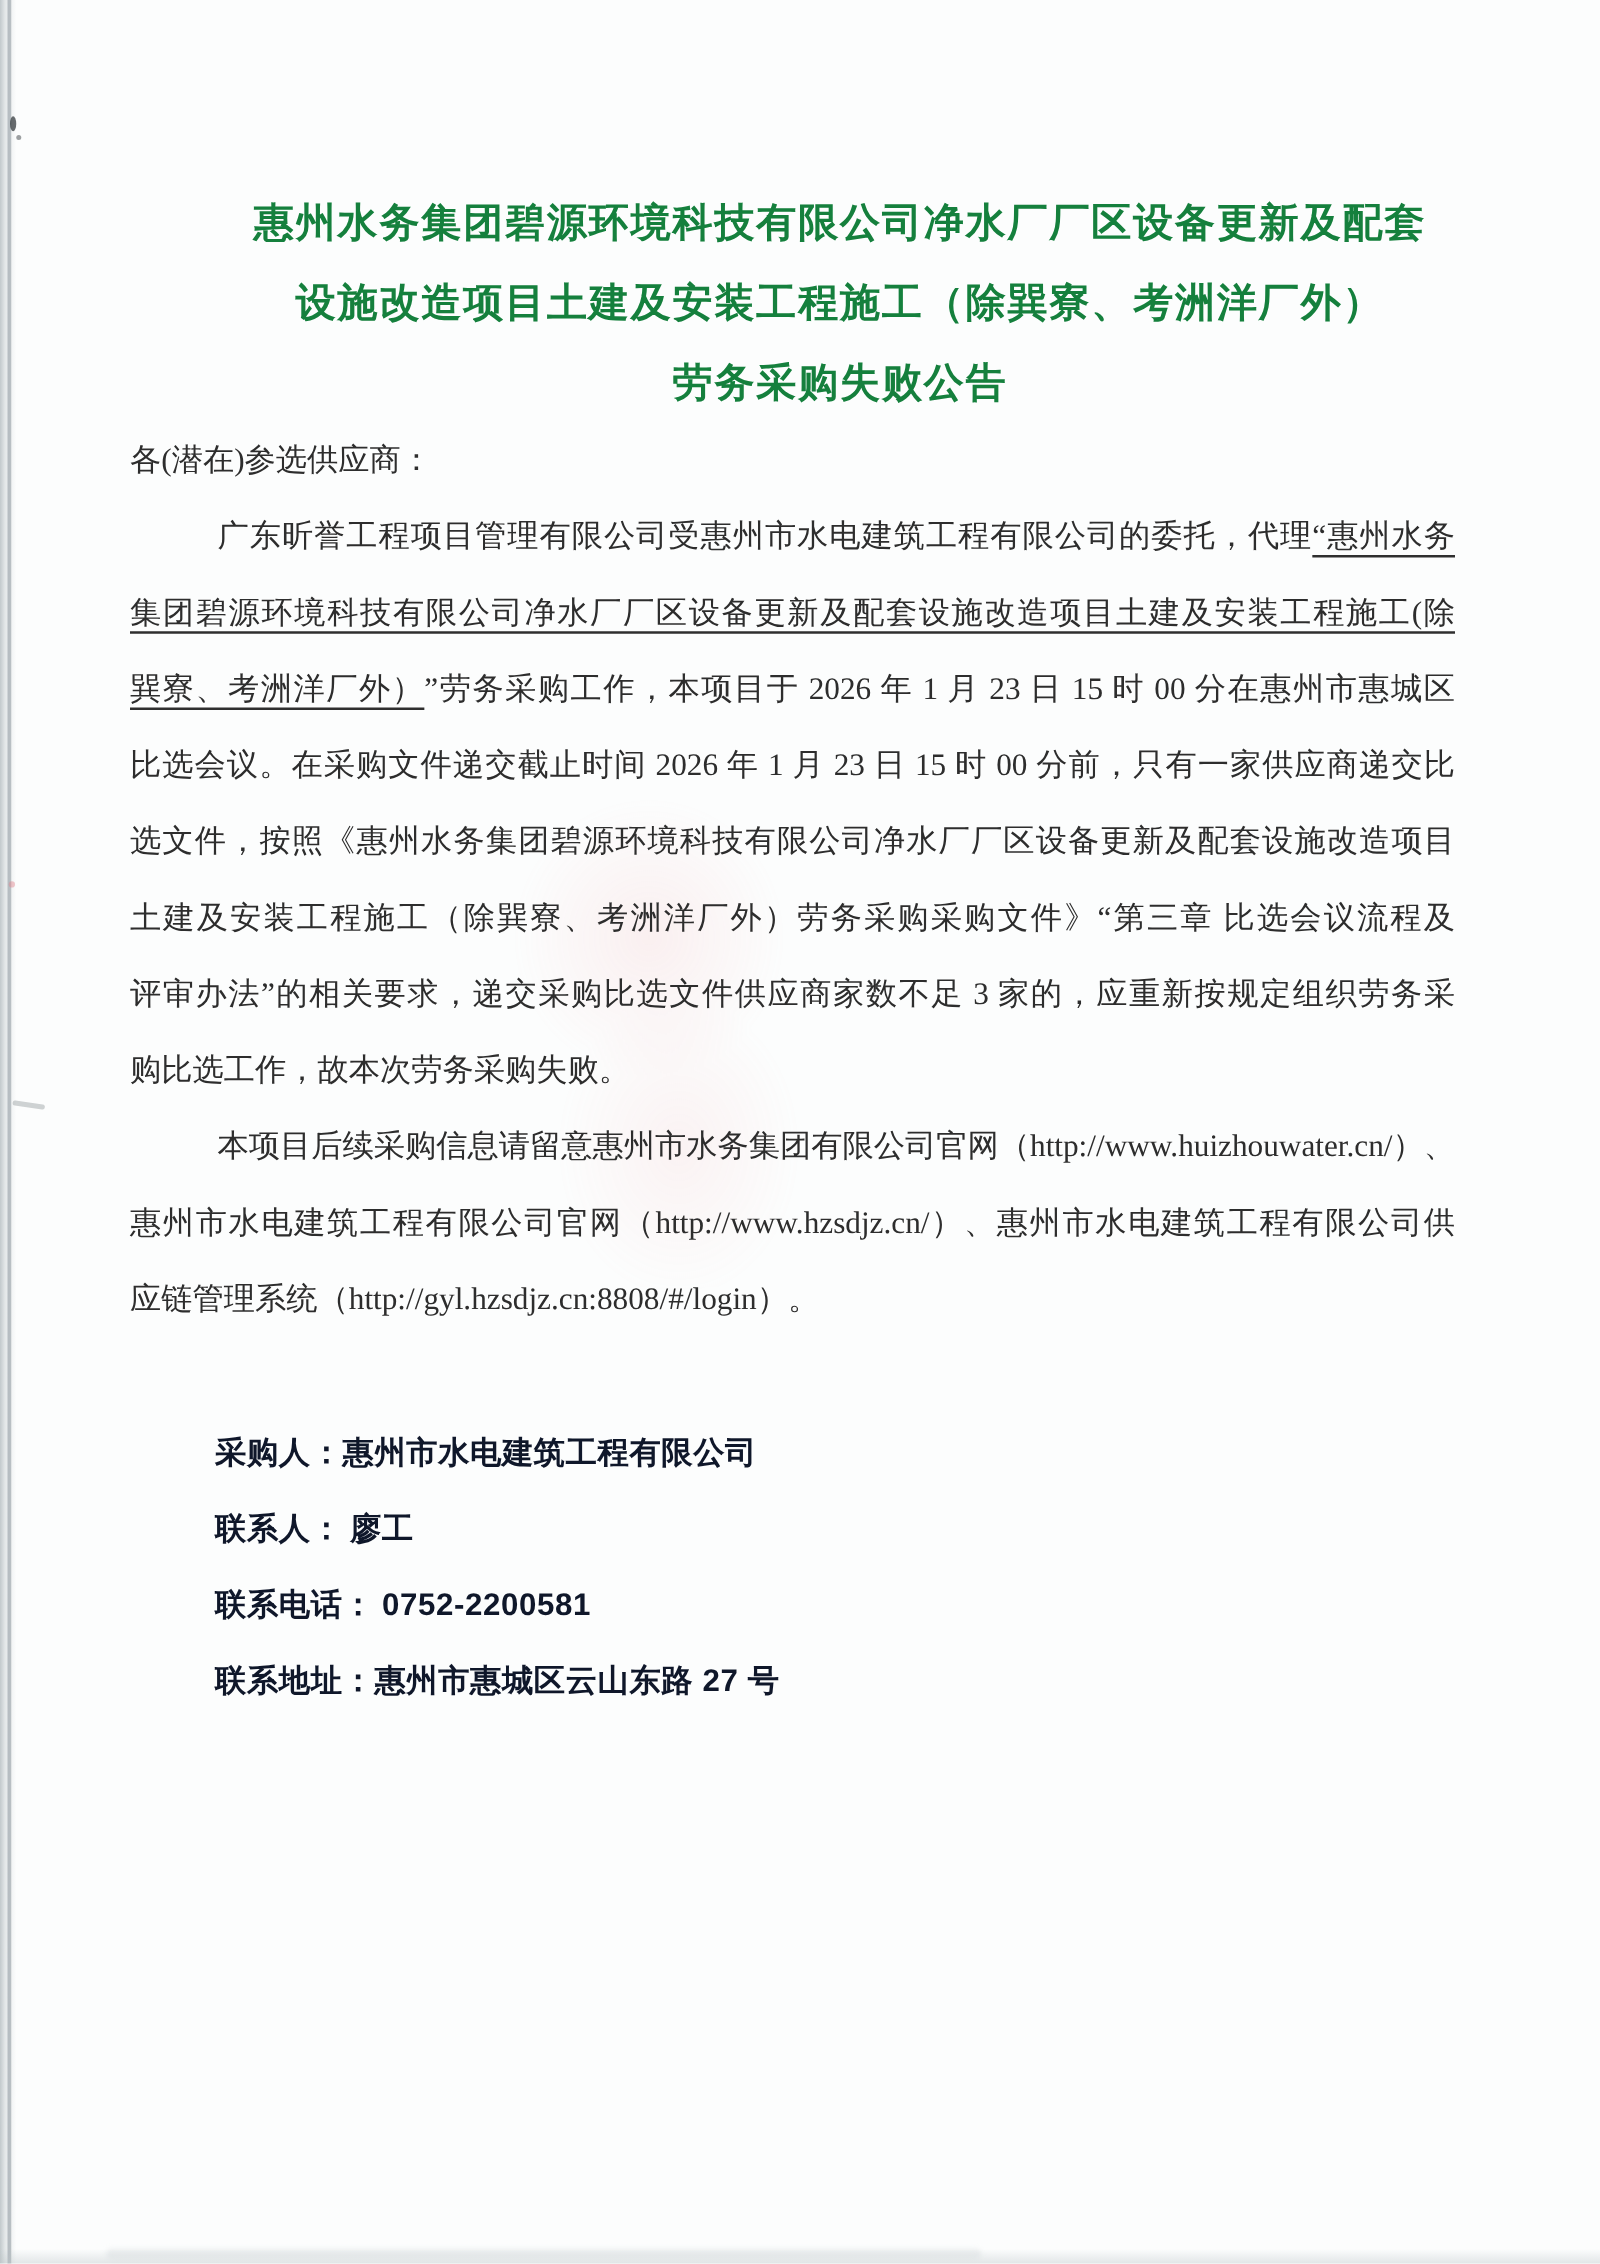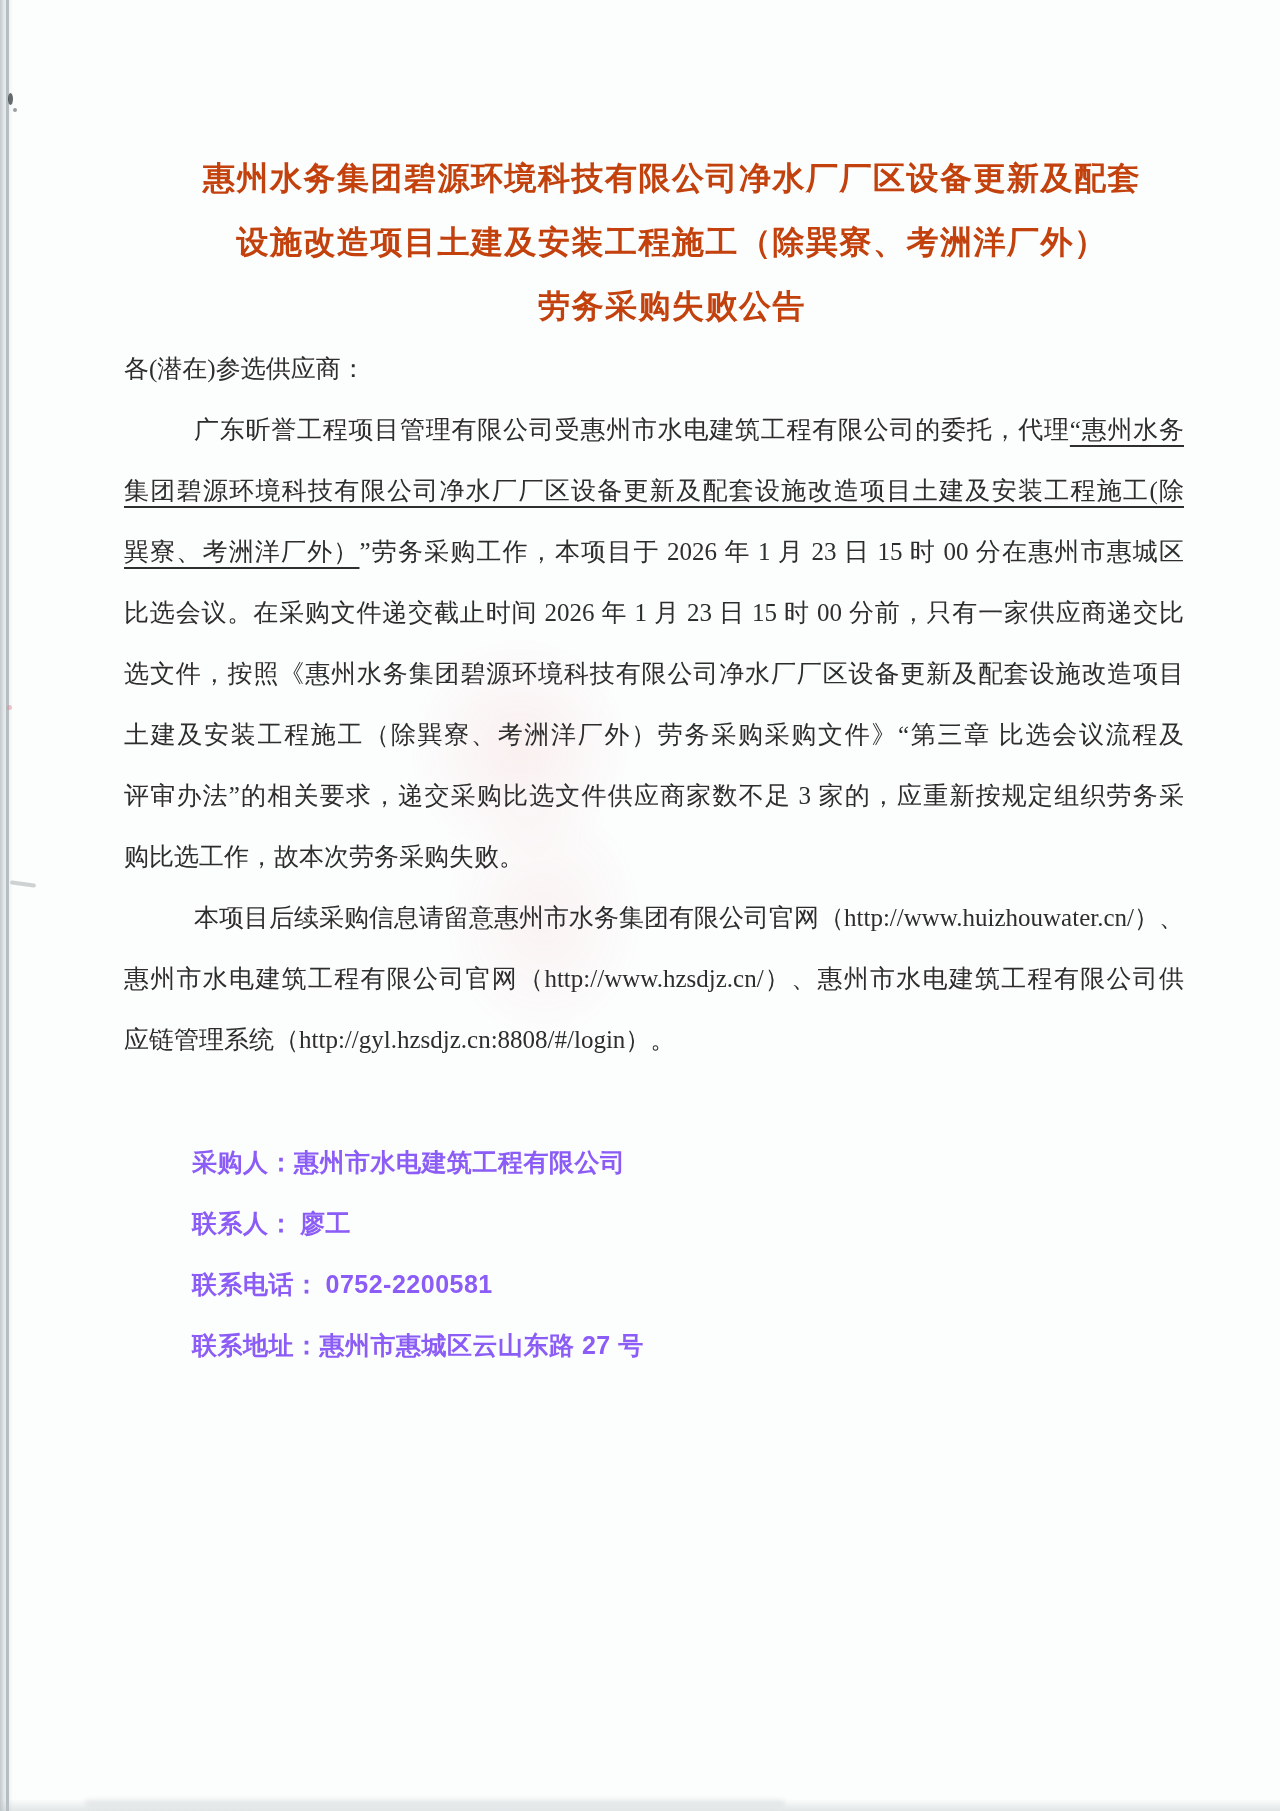--- a/index.html
+++ b/index.html
@@ -36,43 +36,43 @@
     background:
       radial-gradient(ellipse 46% 40% at 38% 30%, rgba(235,120,125,0.10), rgba(235,120,125,0) 70%),
       radial-gradient(ellipse 40% 42% at 45% 72%, rgba(235,120,125,0.08), rgba(235,120,125,0) 72%);
     filter:blur(2px);
     pointer-events:none;
   }
   
   .title{
     position:absolute;left:112px;top:146px;width:1060px;padding-left:30px;
     text-align:center;font-weight:bold;font-size:32px;line-height:64px;
-    letter-spacing:1.5px;color:#c2410c;
+    letter-spacing:1.5px;color:#15803d;
   }
   
   .bodytext{
-    position:absolute;left:124px;top:338px;width:1060px;
+    position:absolute;left:104px;top:338px;width:1060px;
     font-size:25px;line-height:61px;
   }
   .line{height:61px;}
   .j{text-align:justify;text-align-last:justify;}
   .indent{padding-left:70px;}
   .u{
     text-decoration:underline;
     text-decoration-thickness:2px;
     text-underline-offset:7px;
     text-decoration-color:#2f2f2f;
     margin-top:33px;
   }
   .spacer{height:62px;}
   
   .contact .line{
     margin-left:68px;
     font-family:"Liberation Sans","DejaVu Sans",sans-serif;
-    font-weight:bold;color:#8b5cf6;letter-spacing:0.5px;
+    font-weight:bold;color:#0f172a;letter-spacing:0.5px;
   }
   .gap-sm{margin-left:8px;}
   .gap-md{margin-left:6px;}
 </style>
 </head>
 <body>
 
 <div class="page">
 
   <div class="left-edge"></div>

